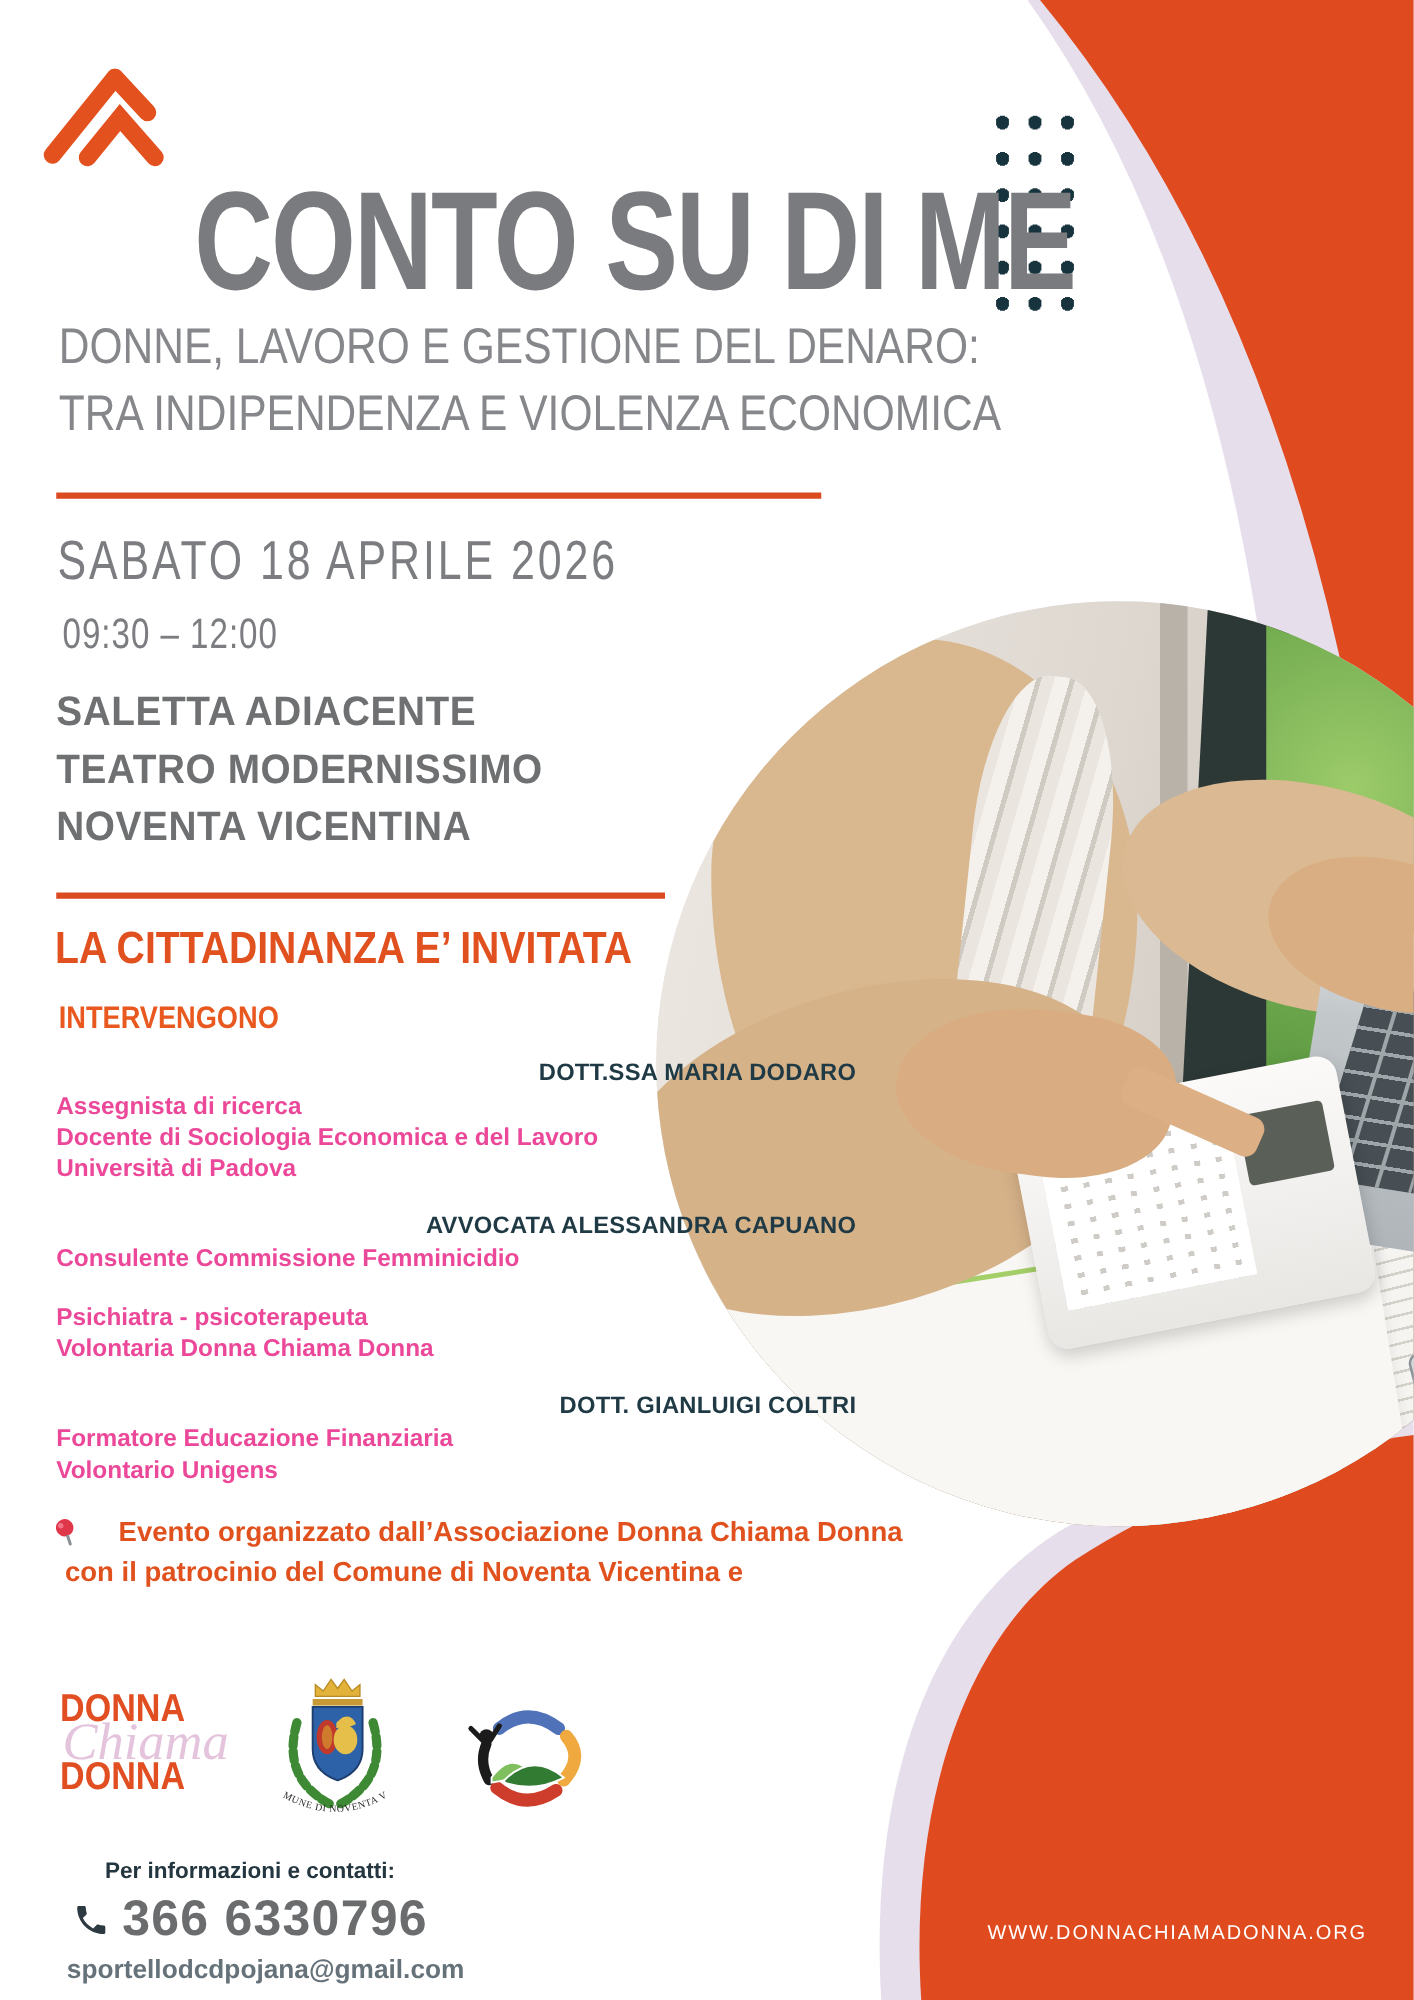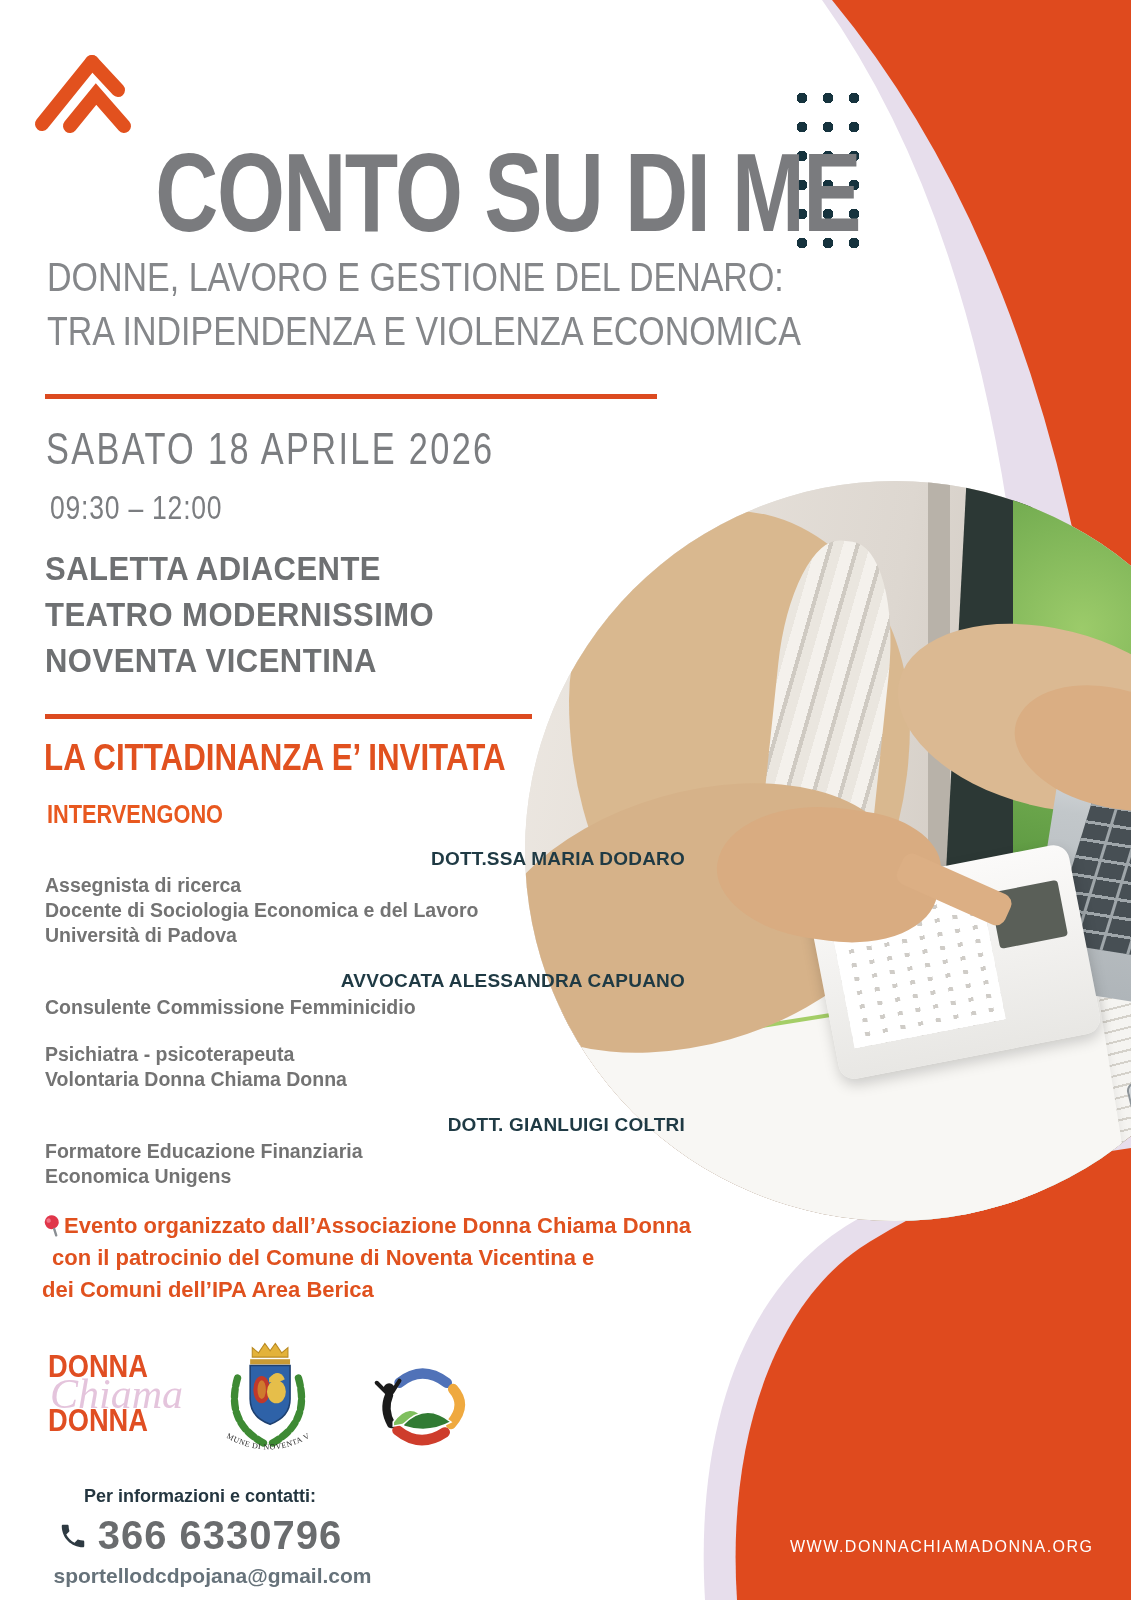--- a/index.html
+++ b/index.html
@@ -44,25 +44,25 @@
 
   .invite-headline { left:44px; top:737px; z-index:2; color:#E1511F; font-size:36px; font-weight:800; }
   .invite-headline .cond { transform:scale(0.87,1); }
   .speakers-title { left:47px; top:800px; z-index:2; color:#E8581F; font-size:25px; font-weight:800; }
   .speakers-title .cond { transform:scale(0.87,1); }
 
   
   .speakers { left:45px; top:848px; width:640px; z-index:2; }
   .speaker { margin-bottom:22px; }
   .speaker-name { color:#1F3A44; font-size:19px; font-weight:800; letter-spacing:0.2px; margin-bottom:3px;text-align:right; }
-  .speaker-role { color:#737373; font-size:19.5px; font-weight:700; line-height:25px; }
+  .speaker-role { color:#ec4899; font-size:19.5px; font-weight:700; line-height:25px; }
 
   
   .organizer-note { left:42px; top:1210px; width:680px; z-index:2; color:#E0511E; font-size:22px; font-weight:800; line-height:32px; }
-  .organizer-note .row1 { display:flex; align-items:center; gap:0; }
+  .organizer-note .row1 { display:flex; align-items:center; gap:0;justify-content:space-between; }
   .pin-icon { flex:0 0 auto; transform:rotate(-18deg); }
 
   
   .logo-dcd { left:48px; top:1352px; width:140px; height:100px; z-index:2; position:absolute; color:#E04E22; font-weight:800; }
   .logo-dcd .word { font-size:31px; letter-spacing:0px; transform:scale(0.88,1); transform-origin:left top; line-height:30px; }
   .logo-dcd .script {
     position:absolute; left:2px; top:18px; color:#E4C4DC; font-size:42px;
     font-family:"Liberation Serif", serif; font-style:italic; font-weight:400; z-index:3;
   }
   .logo-crest { left:220px; top:1334px; z-index:2; }
@@ -176,35 +176,34 @@
     <div class="speaker-name">AVVOCATA ALESSANDRA CAPUANO</div>
     <div class="speaker-role">Consulente Commissione Femminicidio</div>
   </div>
   <div class="speaker">
     <div class="speaker-role">Psichiatra - psicoterapeuta</div>
     <div class="speaker-role">Volontaria Donna Chiama Donna</div>
   </div>
   <div class="speaker">
     <div class="speaker-name">DOTT. GIANLUIGI COLTRI</div>
     <div class="speaker-role">Formatore Educazione Finanziaria</div>
-    <div class="speaker-role">Economica Unigens</div>
+    <div class="speaker-role">Volontario Unigens</div>
   </div>
 </div>
 
 <div class="abs organizer-note">
   <div class="row1">
     <svg class="pin-icon" width="22" height="24" viewBox="0 0 22 24" xmlns="http://www.w3.org/2000/svg">
       <circle cx="11" cy="8" r="7" fill="#E0364A"></circle>
       <circle cx="8.5" cy="5.5" r="2.2" fill="#F07487"></circle>
       <rect x="10" y="14" width="2.4" height="9" rx="1.2" fill="#8A8F94"></rect>
     </svg>
     <span>Evento organizzato dall’Associazione Donna Chiama Donna</span>
   </div>
   <div style="padding-left:10px;">con il patrocinio del Comune di Noventa Vicentina  e</div>
-  <div>dei Comuni dell’IPA Area Berica</div>
 </div>
 
 <div class="logo-dcd">
   <div class="word">DONNA</div>
   <div class="word" style="margin-top:24px;">DONNA</div>
   <div class="script">Chiama</div>
 </div>
 
 <svg class="abs logo-crest" width="96" height="126" viewBox="0 0 90 120" xmlns="http://www.w3.org/2000/svg">
   <defs>

